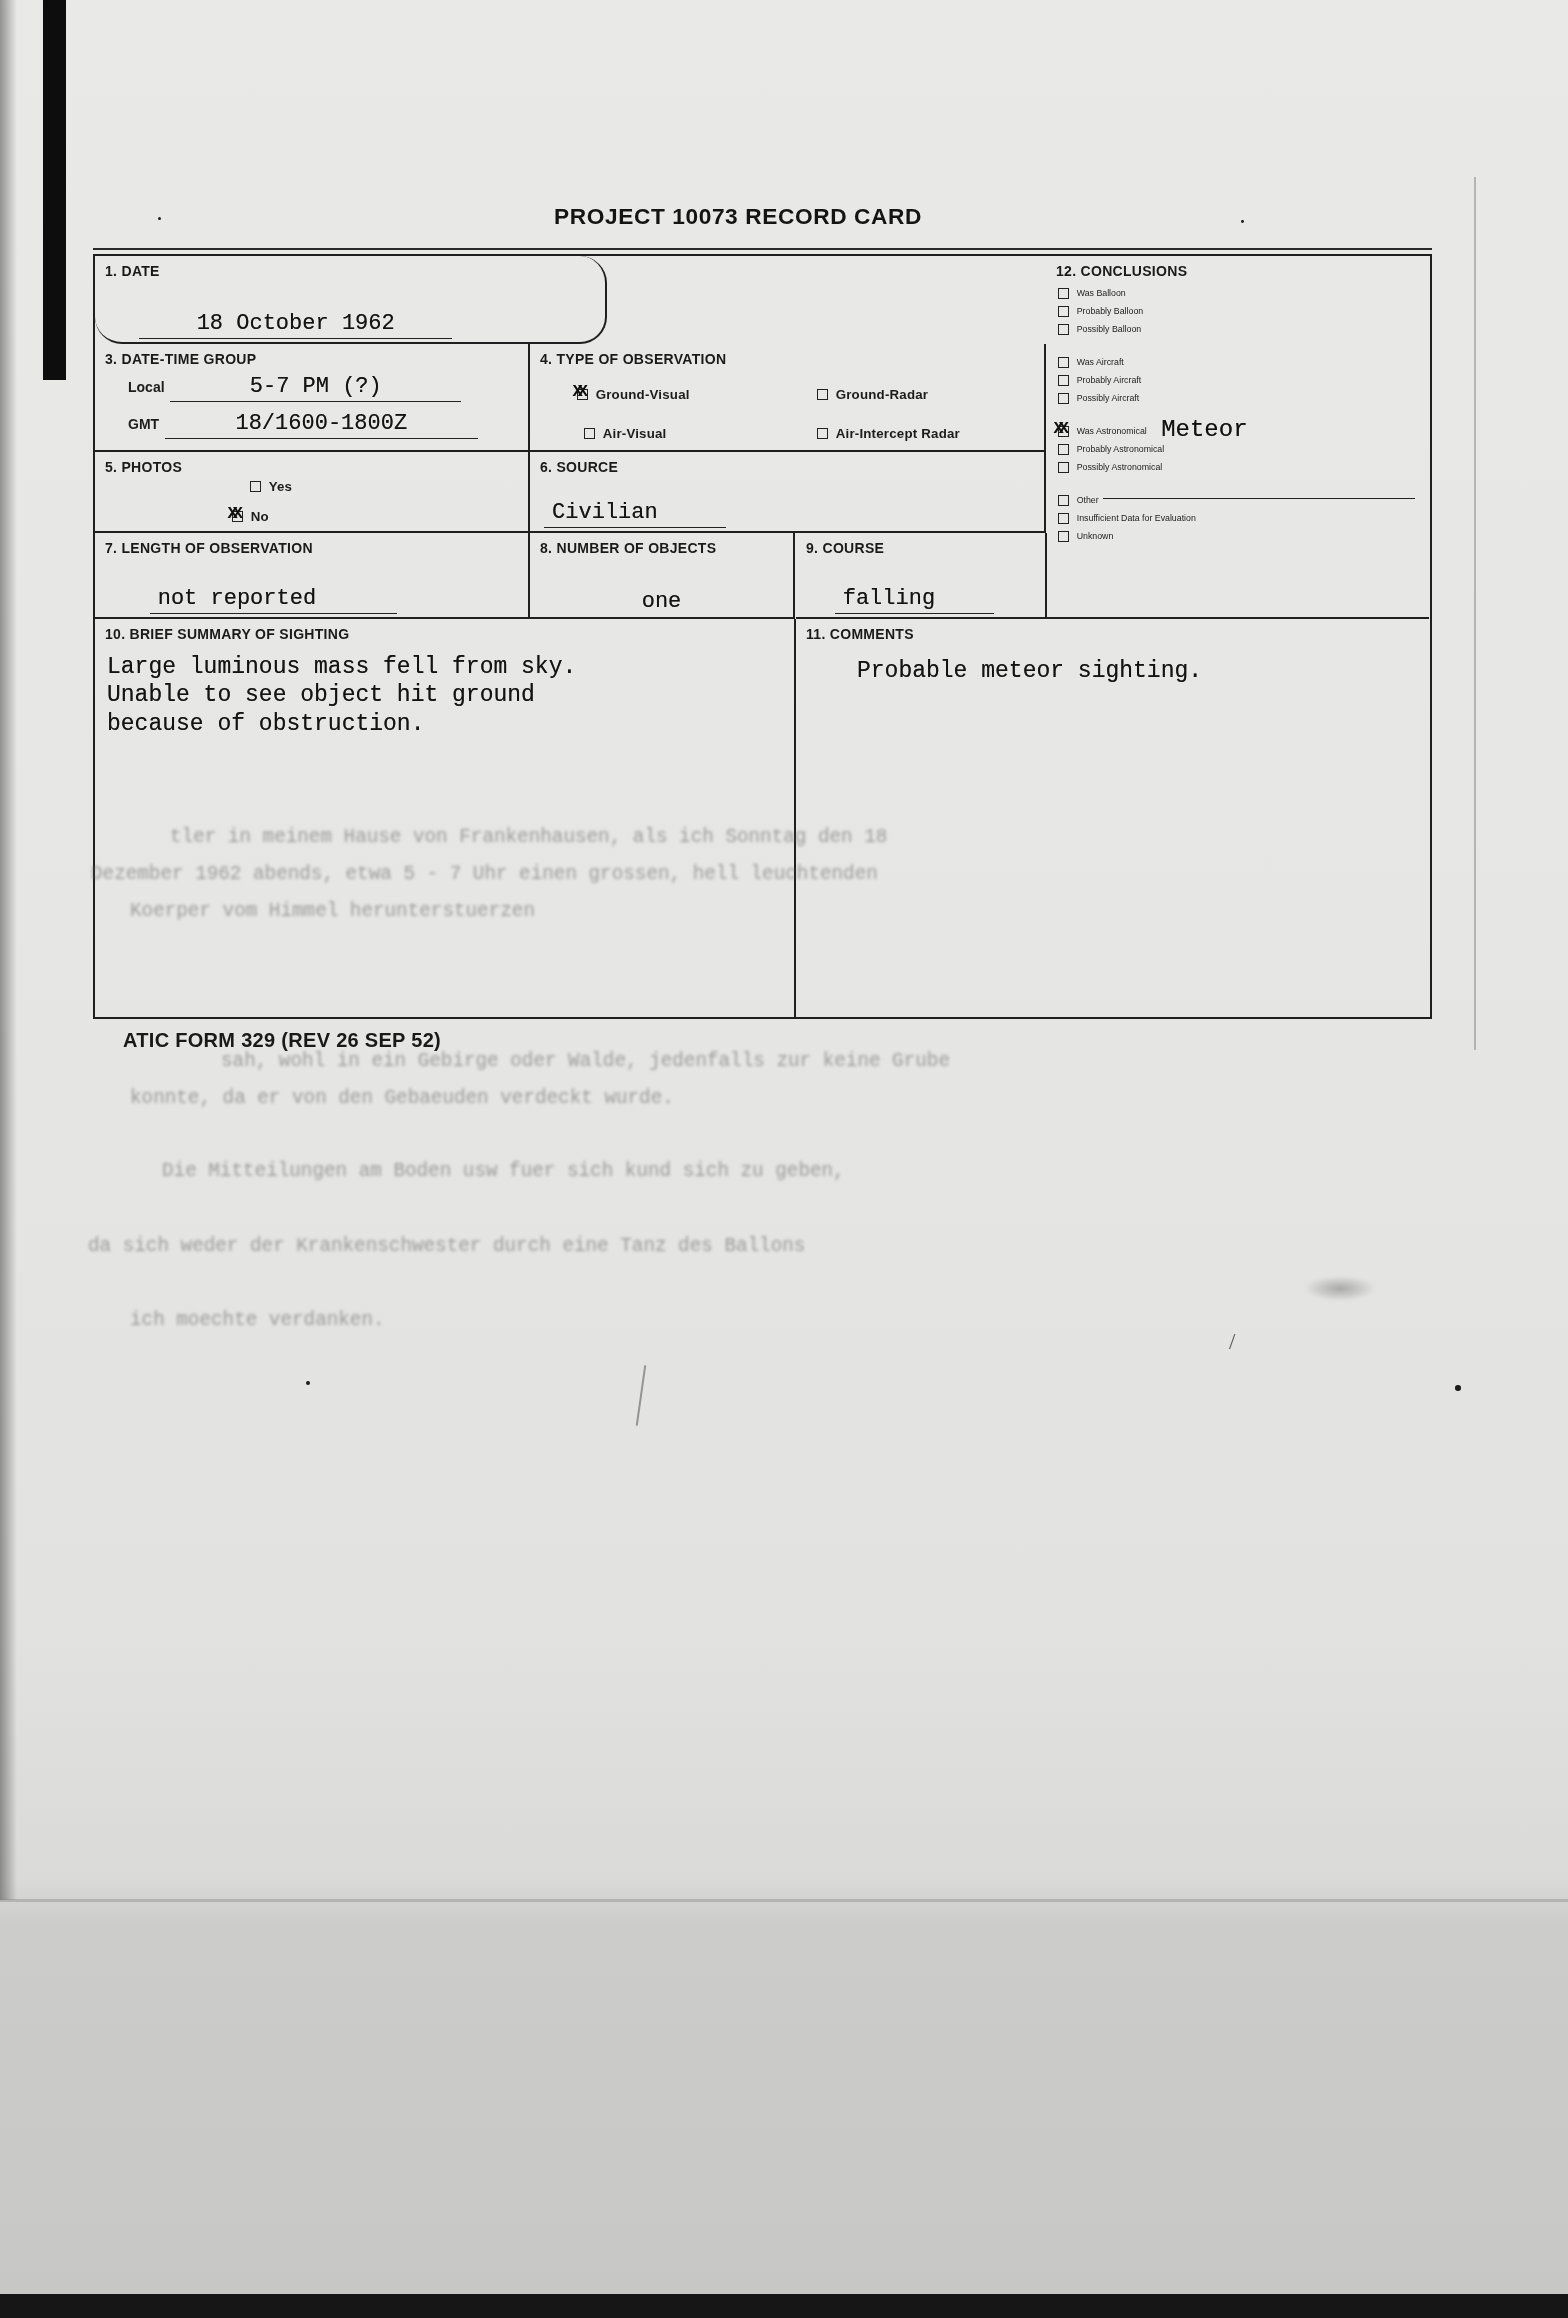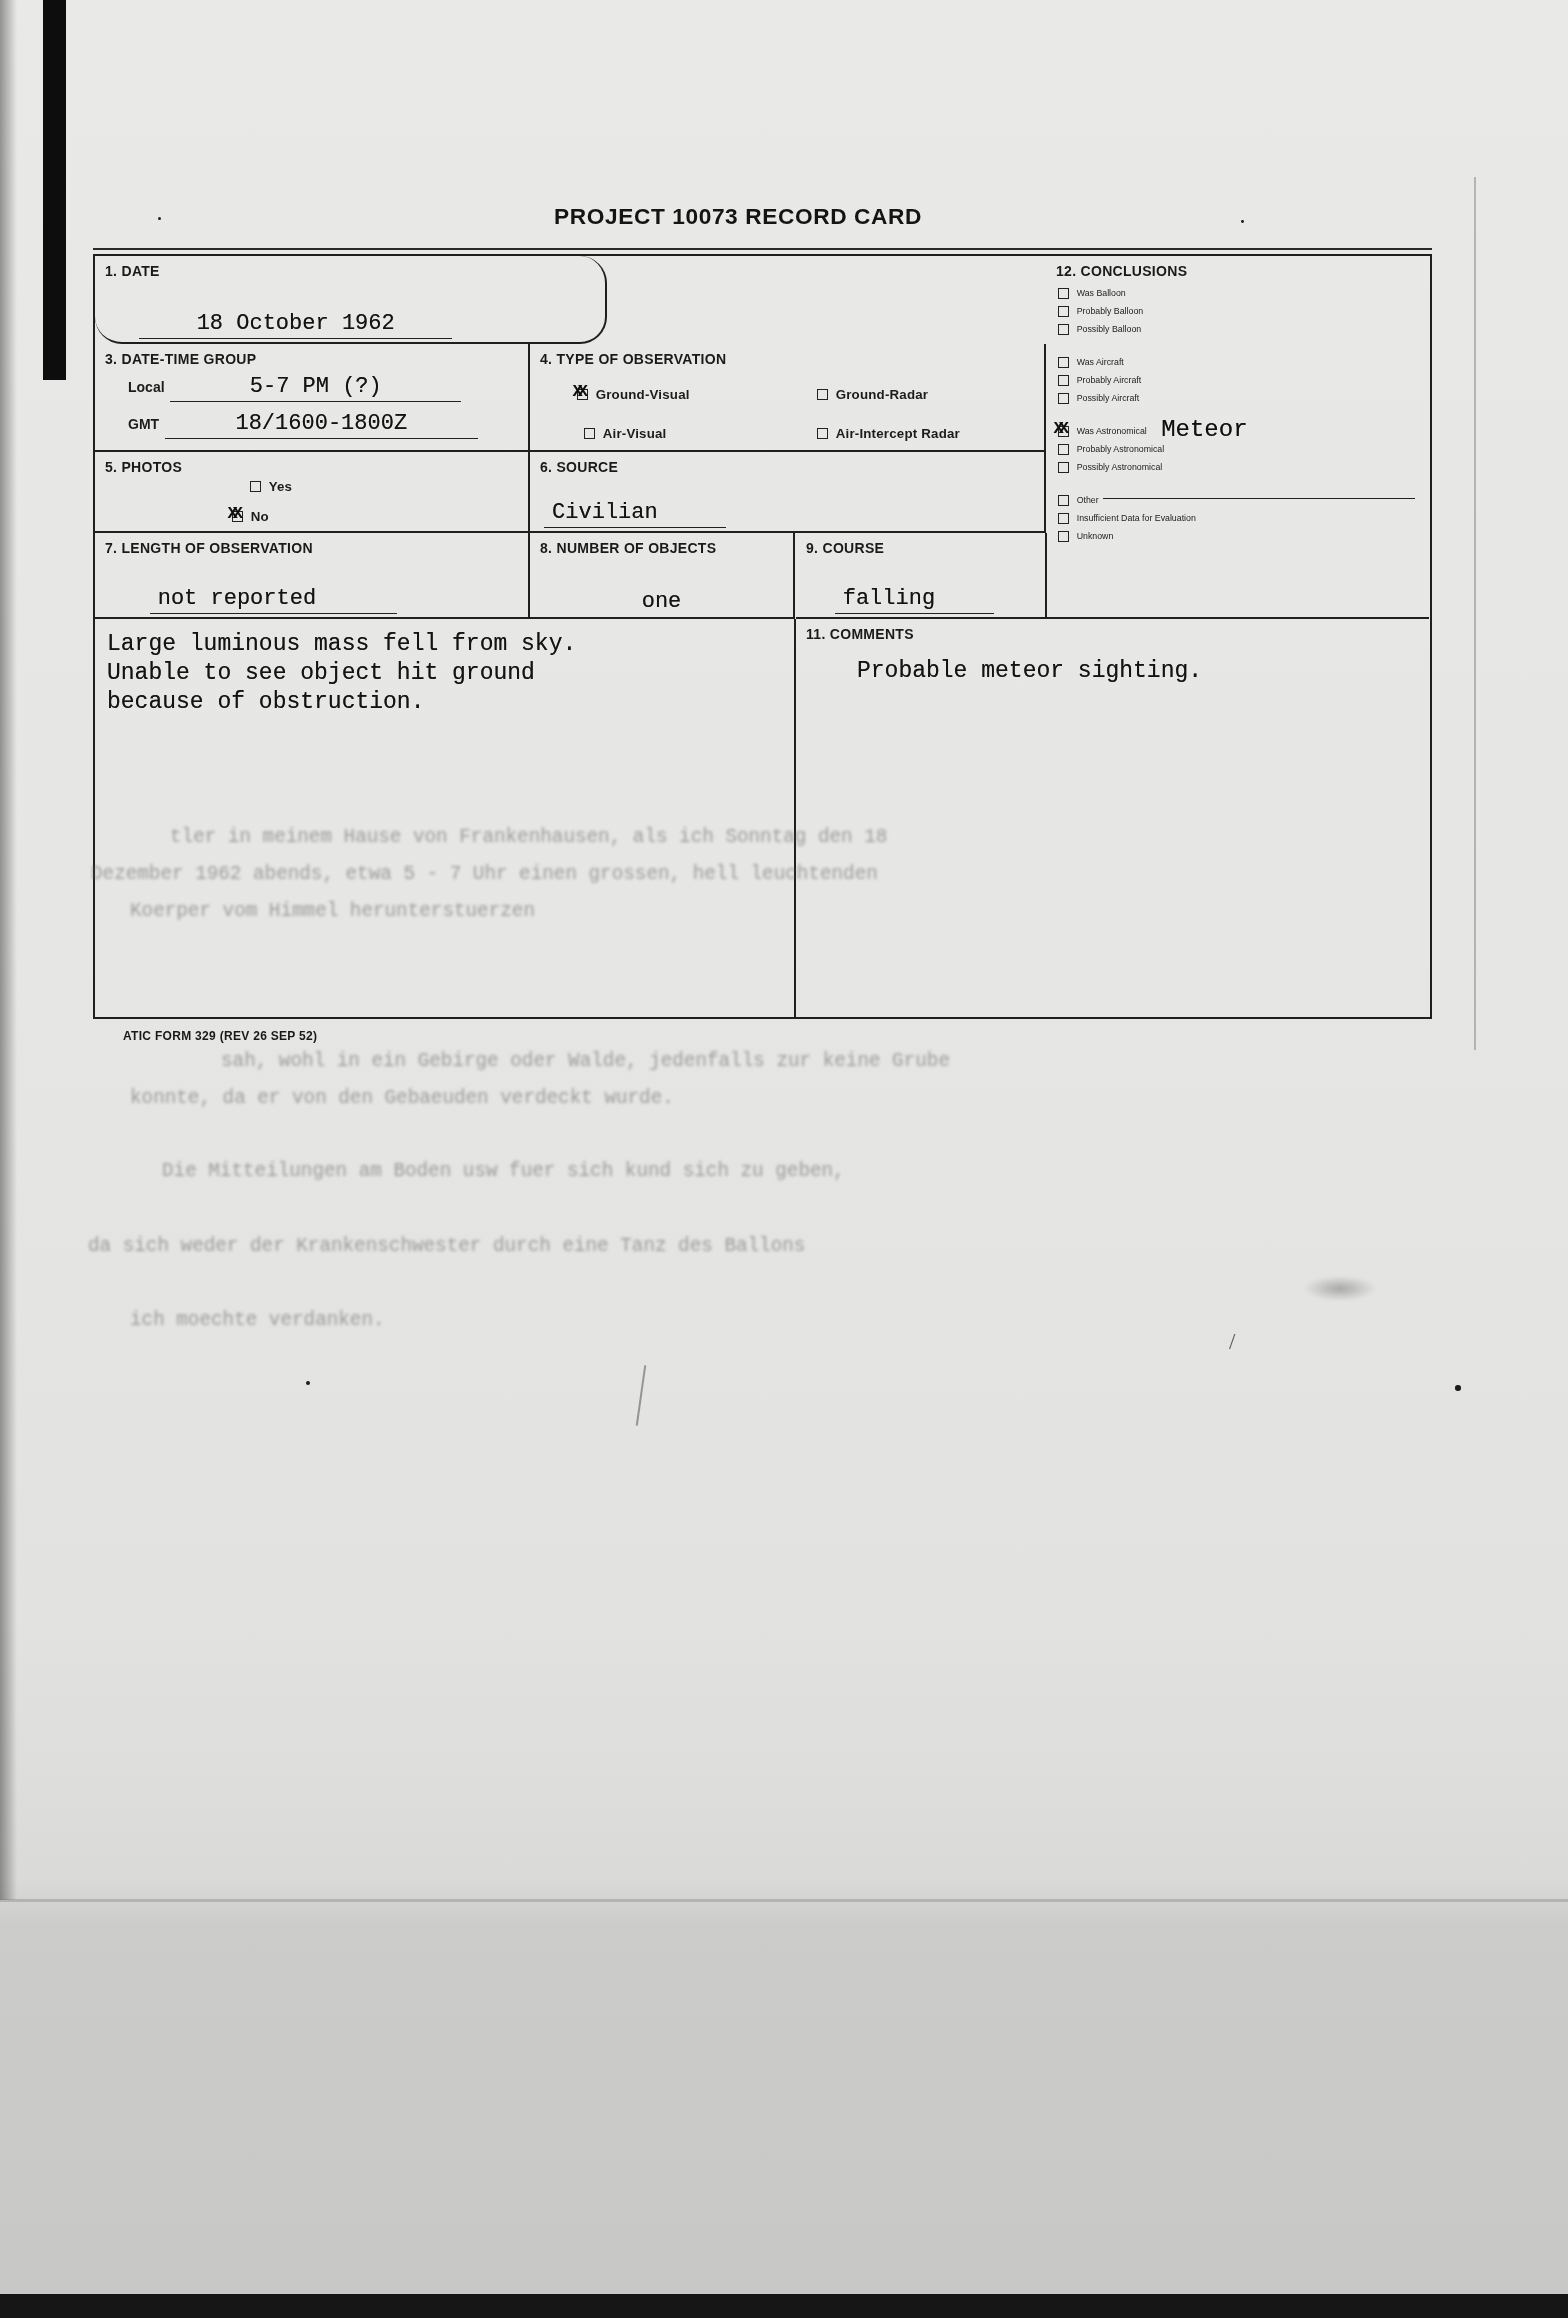--- a/index.html
+++ b/index.html
@@ -18,21 +18,21 @@
   .bottom-black{position:absolute;left:0;top:2294px;width:1569px;height:25px;background:#161616;}
   .bottom-band-edge{position:absolute;left:0;top:1899px;width:1569px;height:3.3px;background:rgba(120,120,118,.35);}
   .right-fold{position:absolute;left:1474px;top:177px;width:1.7px;height:873px;background:rgba(130,130,128,.5);}
 
   .title{
     position:absolute;left:517px;top:203px;width:442px;
     text-align:center;font-size:22.7px;font-weight:bold;letter-spacing:0.6px;color:#141414;
   }
   .footer-note{
     position:absolute;left:123px;top:1029px;
-    font-size:12px;font-weight:bold;letter-spacing:0.3px;color:#191919;
+    font-size:20px;font-weight:bold;letter-spacing:0.3px;color:#191919;
   }
 
   .card{
     position:absolute;left:93px;top:254px;width:1335px;height:761px;
     border:2.2px solid #1f1f1f;box-sizing:content-box;
   }
   .card::before{
     content:"";position:absolute;left:-2.2px;right:-2.2px;top:-8.3px;height:2.2px;background:#2a2a2a;
   }
   .cell{position:absolute;box-sizing:border-box;}
@@ -298,20 +298,21 @@
     </div>
 
     <div class="cell cell-course br bb">
       <div class="flabel">9. COURSE</div>
       <div class="val-bottom" style="left:39px;">
         <span class="typed uline" style="min-width:144px;text-align:left;">falling</span>
       </div>
     </div>
 
     <div class="cell cell-summary br">
+      <div class="flabel">10. BRIEF SUMMARY OF SIGHTING</div>
       <div class="typed summary-text">Large luminous mass fell from sky.
 Unable to see object hit ground
 because of obstruction.</div>
     </div>
 
     <div class="cell cell-comments">
       <div class="flabel">11. COMMENTS</div>
       <div class="typed comments-text">Probable meteor sighting.</div>
     </div>
 

